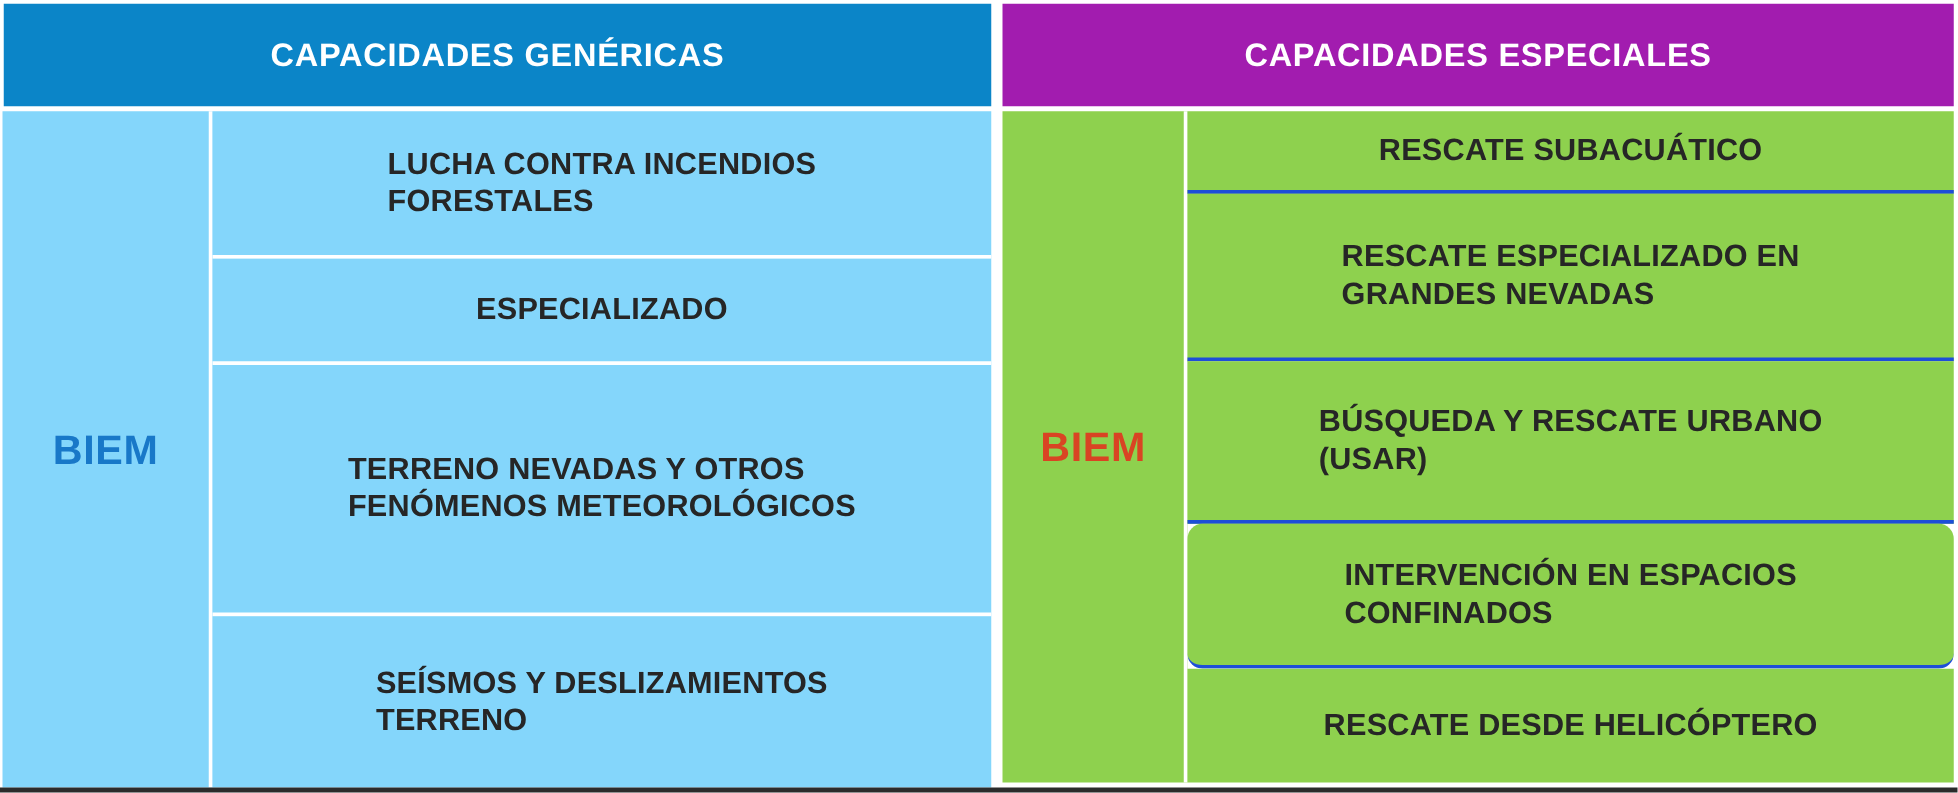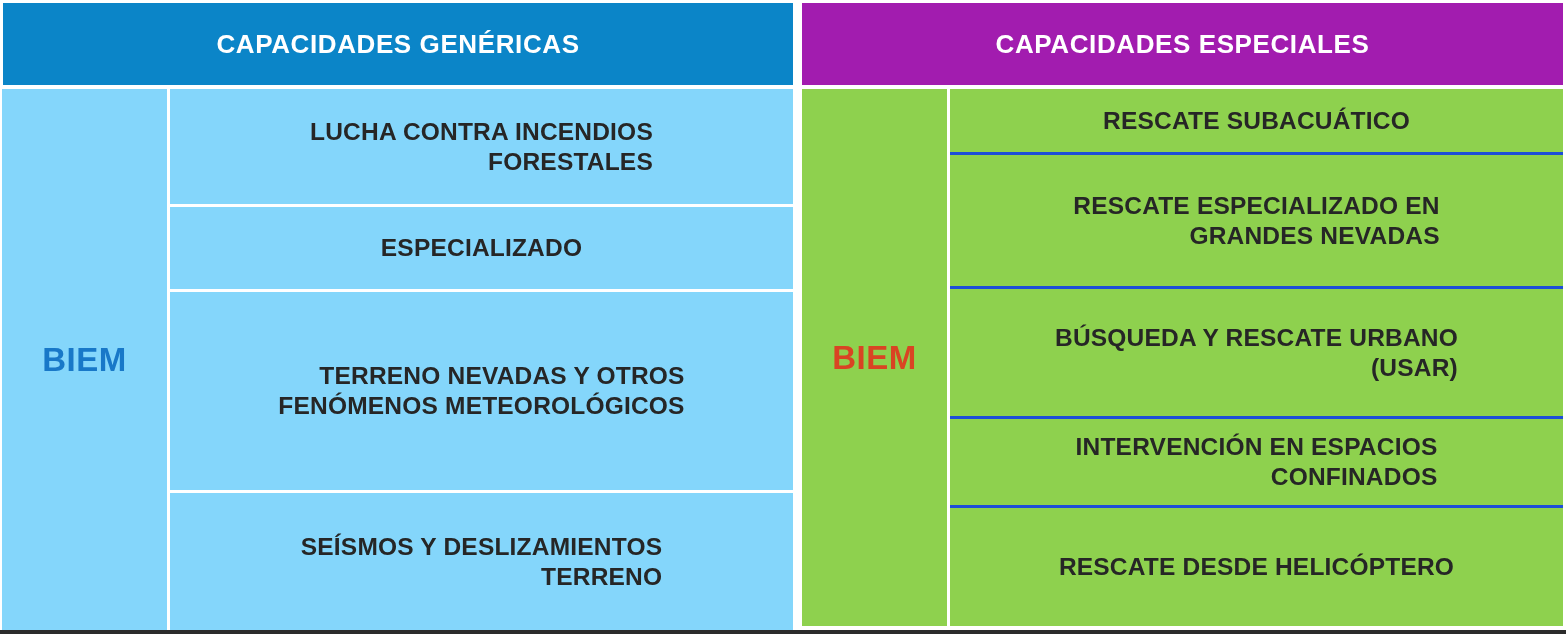--- a/index.html
+++ b/index.html
@@ -62,21 +62,21 @@
     display: flex;
     flex-direction: column;
     box-sizing: border-box;
     min-width: 0;
   }
   .row-cell {
     box-sizing: border-box;
     display: flex;
     align-items: center;
     justify-content: center;
-    text-align: right;
+    text-align: left;
     font-weight: bold;
     font-size: 24.5px;
     color: #262626;
     line-height: 1.22;
     padding: 2px 12px;
     letter-spacing: 0.2px;
     white-space: pre-line;
   }
 
   
@@ -138,21 +138,21 @@
     background: #8ed14e;
     border-bottom: 3px solid #1d4ed8;
   }
   #panel-special .row-cell:last-child {
     border-bottom: none;
   }
   
   #panel-special .rows-col > .row-cell:nth-child(1) { height: 66px; }
   #panel-special .rows-col > .row-cell:nth-child(2) { height: 134px; }
   #panel-special .rows-col > .row-cell:nth-child(3) { height: 130px; }
-  #panel-special .rows-col > .row-cell:nth-child(4) { height: 89px; }
+  #panel-special .rows-col > .row-cell:nth-child(4) { height: 116px; border-radius: 12px; }
   #panel-special .rows-col > .row-cell:nth-child(5) { flex: 1 1 auto; }
 
   
   #bottom-strip {
     position: absolute;
     left: 0;
     bottom: 0;
     width: 1566px;
     height: 4px;
     background: #2b2b2b;

